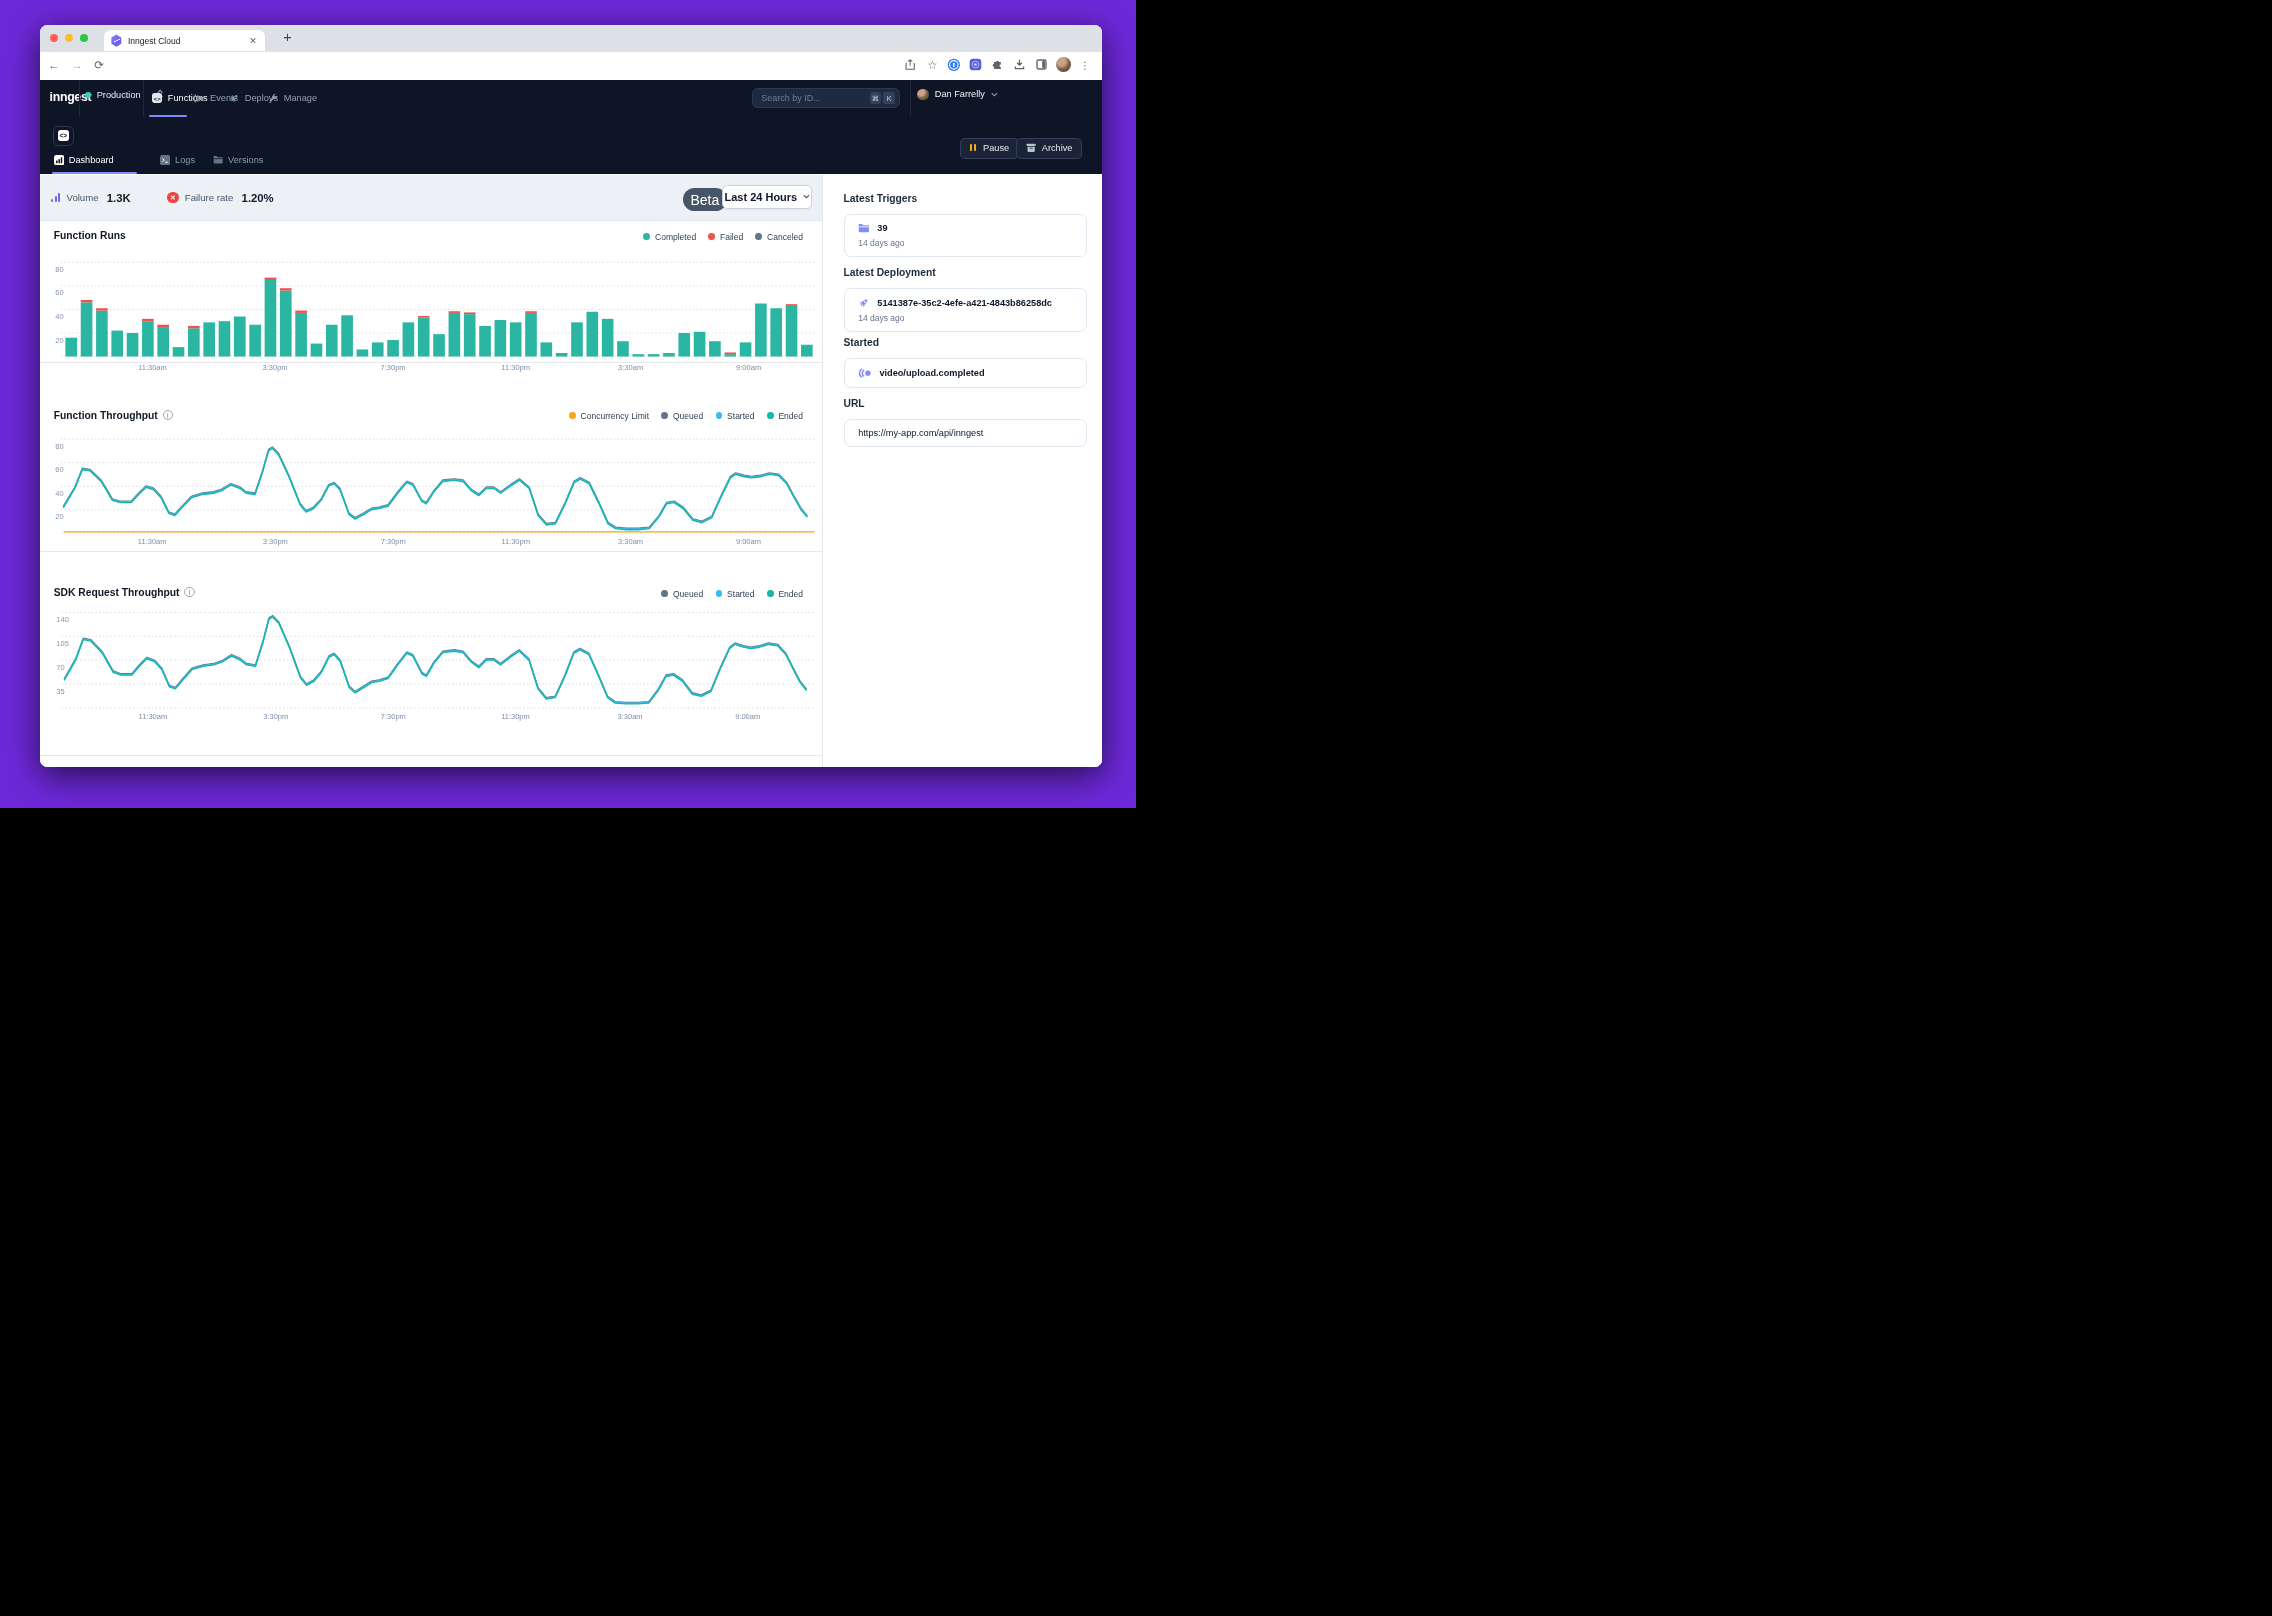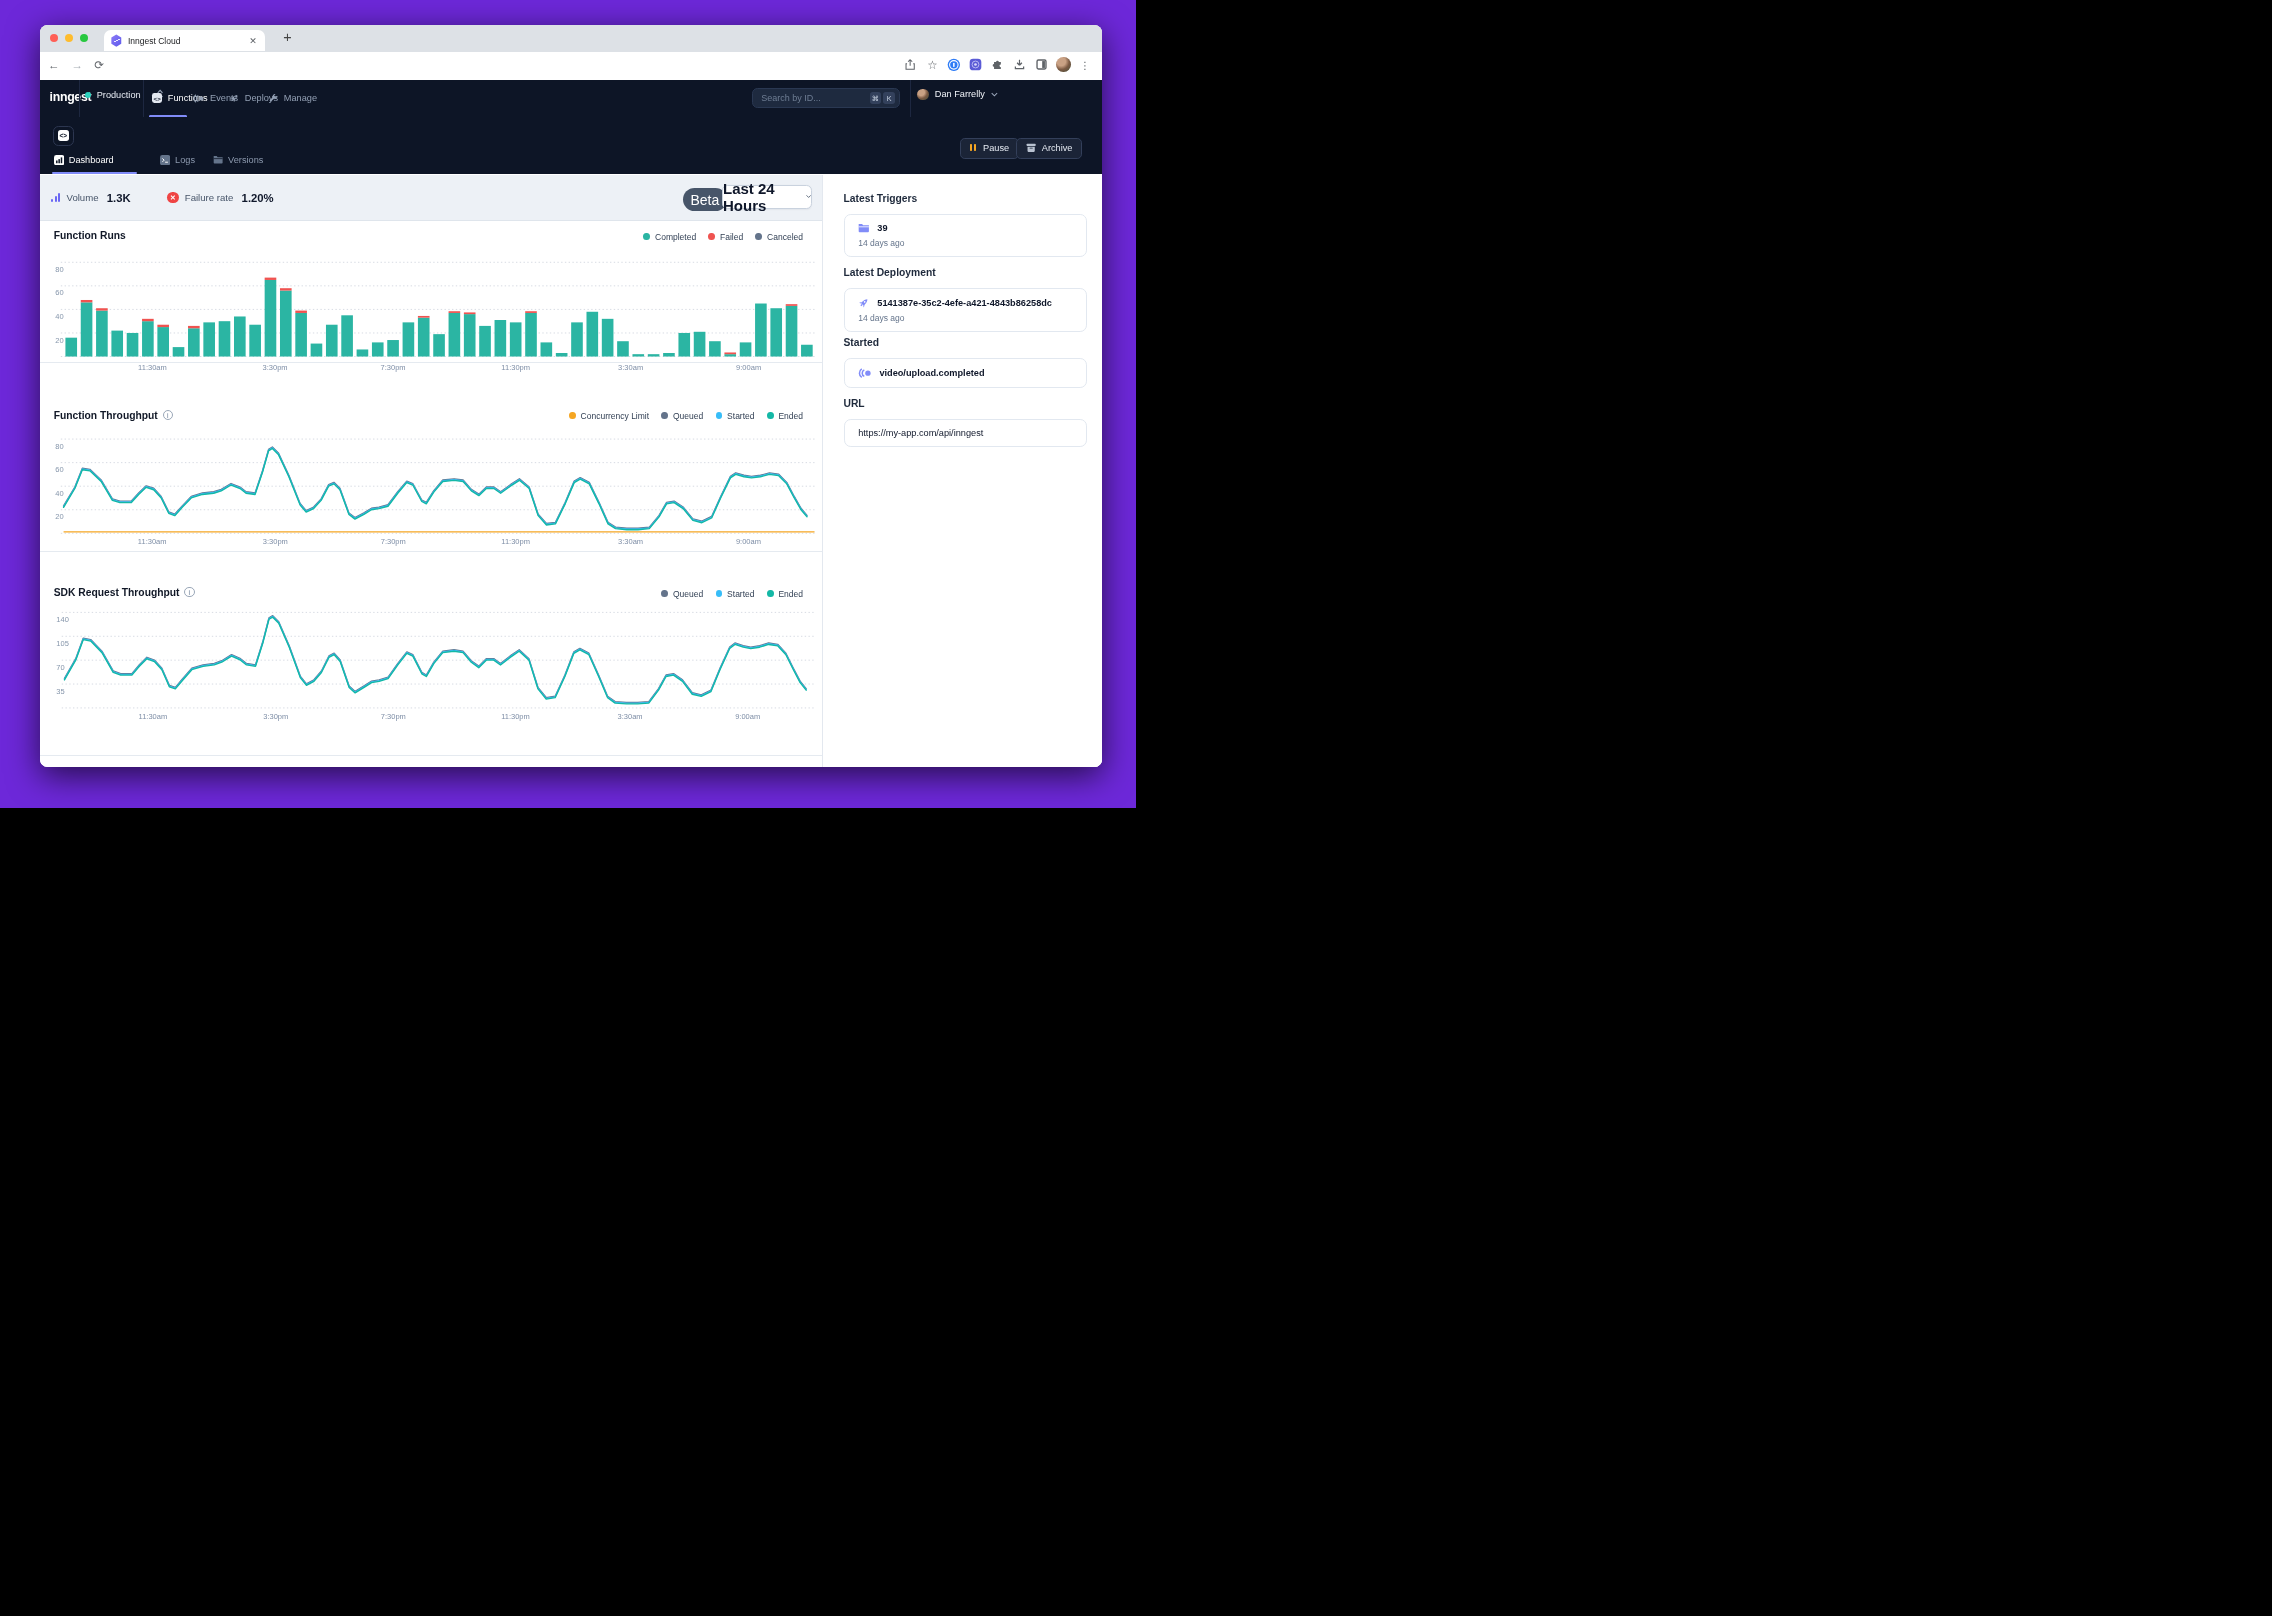--- a/index.html
+++ b/index.html
@@ -78,21 +78,21 @@
   .stat .lbl { color:#475569; font-size:9.6px; }
   .stat .val { color:#0F172A; font-size:11.3px; font-weight:700; margin-left:2.1px; }
   .volbars { display:flex; align-items:flex-end; gap:1.4px; height:9px; }
   .volbars i { width:2.2px; background:#6A67F4; border-radius:1.4px; }
   .failcirc { width:11.6px; height:11.6px; border-radius:50%; background:#EF4444; color:#fff; display:flex; align-items:center;
               justify-content:center; font-size:6.8px; font-weight:700; }
   .betapill { position:absolute; left:643px; top:13.7px; background:#475569; color:#fff; font-size:14px;
               padding:3.4px 7.5px; border-radius:683px; }
   .rangebtn { position:absolute; left:682px; top:10.3px; width:90px; height:24px; background:#fff; border:0.7px solid #C9D2DE;
               border-radius:5.5px; display:flex; align-items:center; justify-content:center; gap:5.5px;
-              color:#0F172A; font-size:15px; font-weight:600; box-shadow:0 0.7px 1.4px rgba(15,23,42,.05); }
+              color:#0F172A; font-size:11px; font-weight:600; box-shadow:0 0.7px 1.4px rgba(15,23,42,.05); }
 
   .chartsec { position:absolute; left:0; width:100%; }
   .sec-title { position:absolute; left:13.7px; color:#111827; font-size:10.3px; font-weight:700; display:flex; align-items:center; gap:4.8px; }
   .infoc { width:10.3px; height:10.3px; border:0.9px solid #9AA7B8; border-radius:50%; color:#9AA7B8; font-size:6.5px;
            display:flex; align-items:center; justify-content:center; font-weight:700; }
   .legend { position:absolute; right:19px; display:flex; align-items:center; gap:12.3px; }
   .leg { display:flex; align-items:center; gap:4.8px; font-size:8.5px; color:#334155; }
   .leg i { width:6.8px; height:7.5px; border-radius:50%; }
   .chartsvg { position:absolute; left:13.7px; top:0; }
   .grid { stroke:#C9CFD9; stroke-dasharray:2 3.5; stroke-width:1.1; fill:none; }

